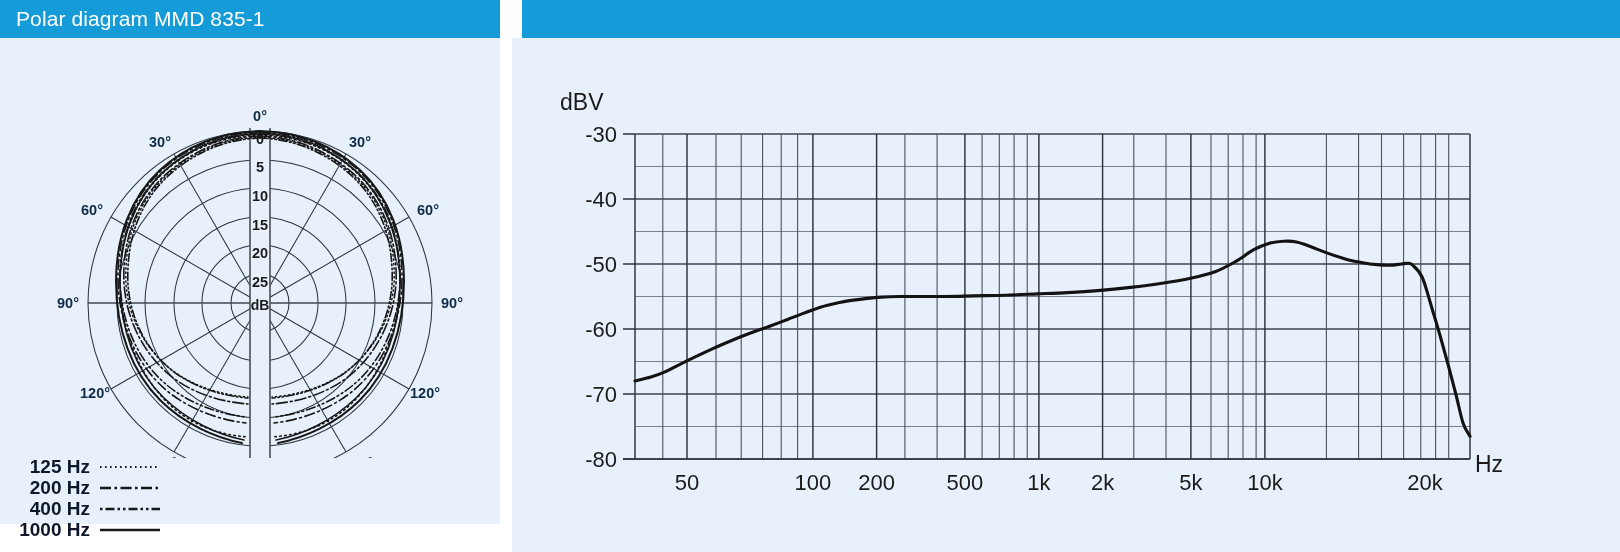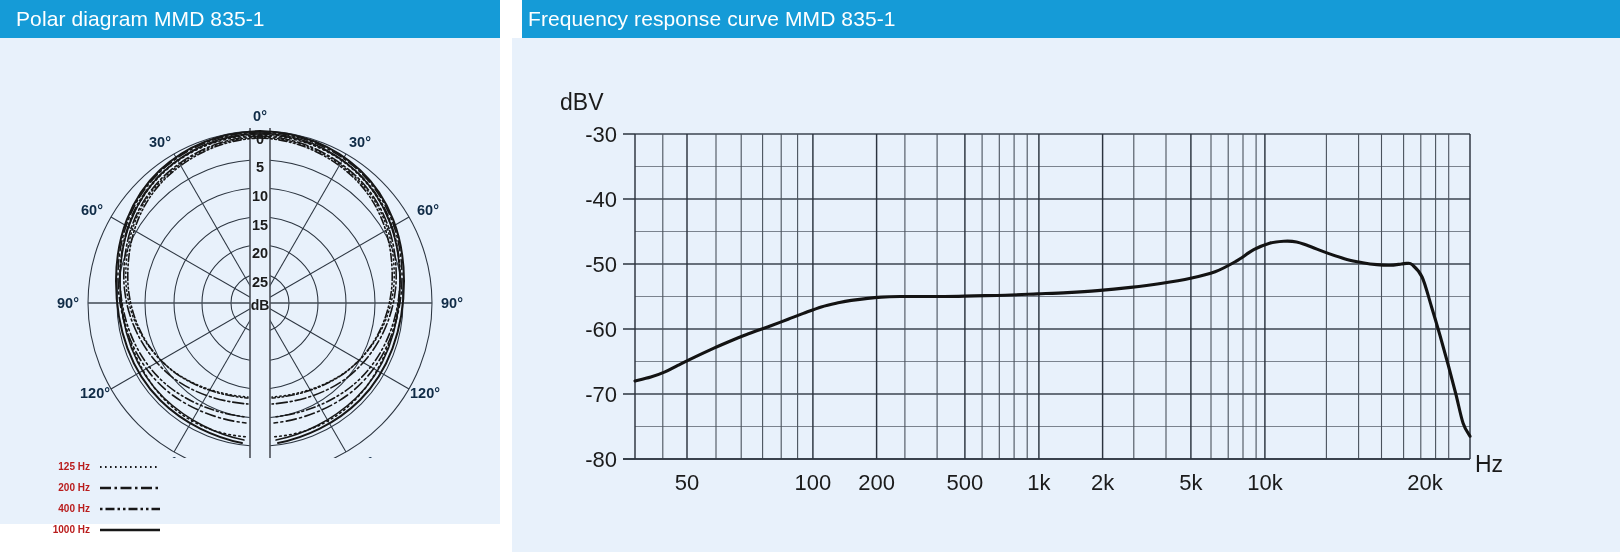--- a/index.html
+++ b/index.html
@@ -20,22 +20,22 @@
   .panel-body{position:relative;width:100%;}
   .panel-left .panel-body{height:486px;}
   .panel-right .panel-body{height:364px;padding-left:8px;}
 
   
   svg{display:block;}
   .lbl{font-family:"Liberation Sans",sans-serif;fill:#1b1b1b;}
   .lbl-blue{font-family:"Liberation Sans",sans-serif;fill:#0f2b46;}
 
   
-  .legend{position:absolute;font-family:"Liberation Sans",sans-serif;font-size:10px;
-      font-weight:bold;color:#b91c1c;}
+  .legend{position:absolute;font-family:"Liberation Sans",sans-serif;font-size:19px;
+      font-weight:bold;color:#0f172a;}
   .legend-row{display:flex;align-items:center;height:21px;}
   .legend-row .lab{width:74px;text-align:right;padding-right:9px;white-space:nowrap;}
   .legend-row .swatch{width:62px;height:12px;}
   .legend-left{left:16px;top:418px;}
   .legend-right{left:372px;top:418px;}
   .legend-right .lab{width:80px;}
 </style>
 </head>
 <body>
 
@@ -217,21 +217,20 @@
       </div>
 
 
     </div>
   </div>
 
   <div class="panel panel-right">
 
     <div class="panel-head">
       <span class="bar"></span>
-      <span class="title">Frequency response curve MMD 835-1</span>
     </div>
 
     <div class="panel-body">
       <svg width="1108" height="514" viewBox="0 0 1108 514">
 
         <text class="lbl" x="40" y="72" font-size="23" font-weight="normal">dBV</text>
         <text class="lbl" x="955" y="434" font-size="23" font-weight="normal">Hz</text>
 
         <g stroke="#646c78" fill="none">
 

